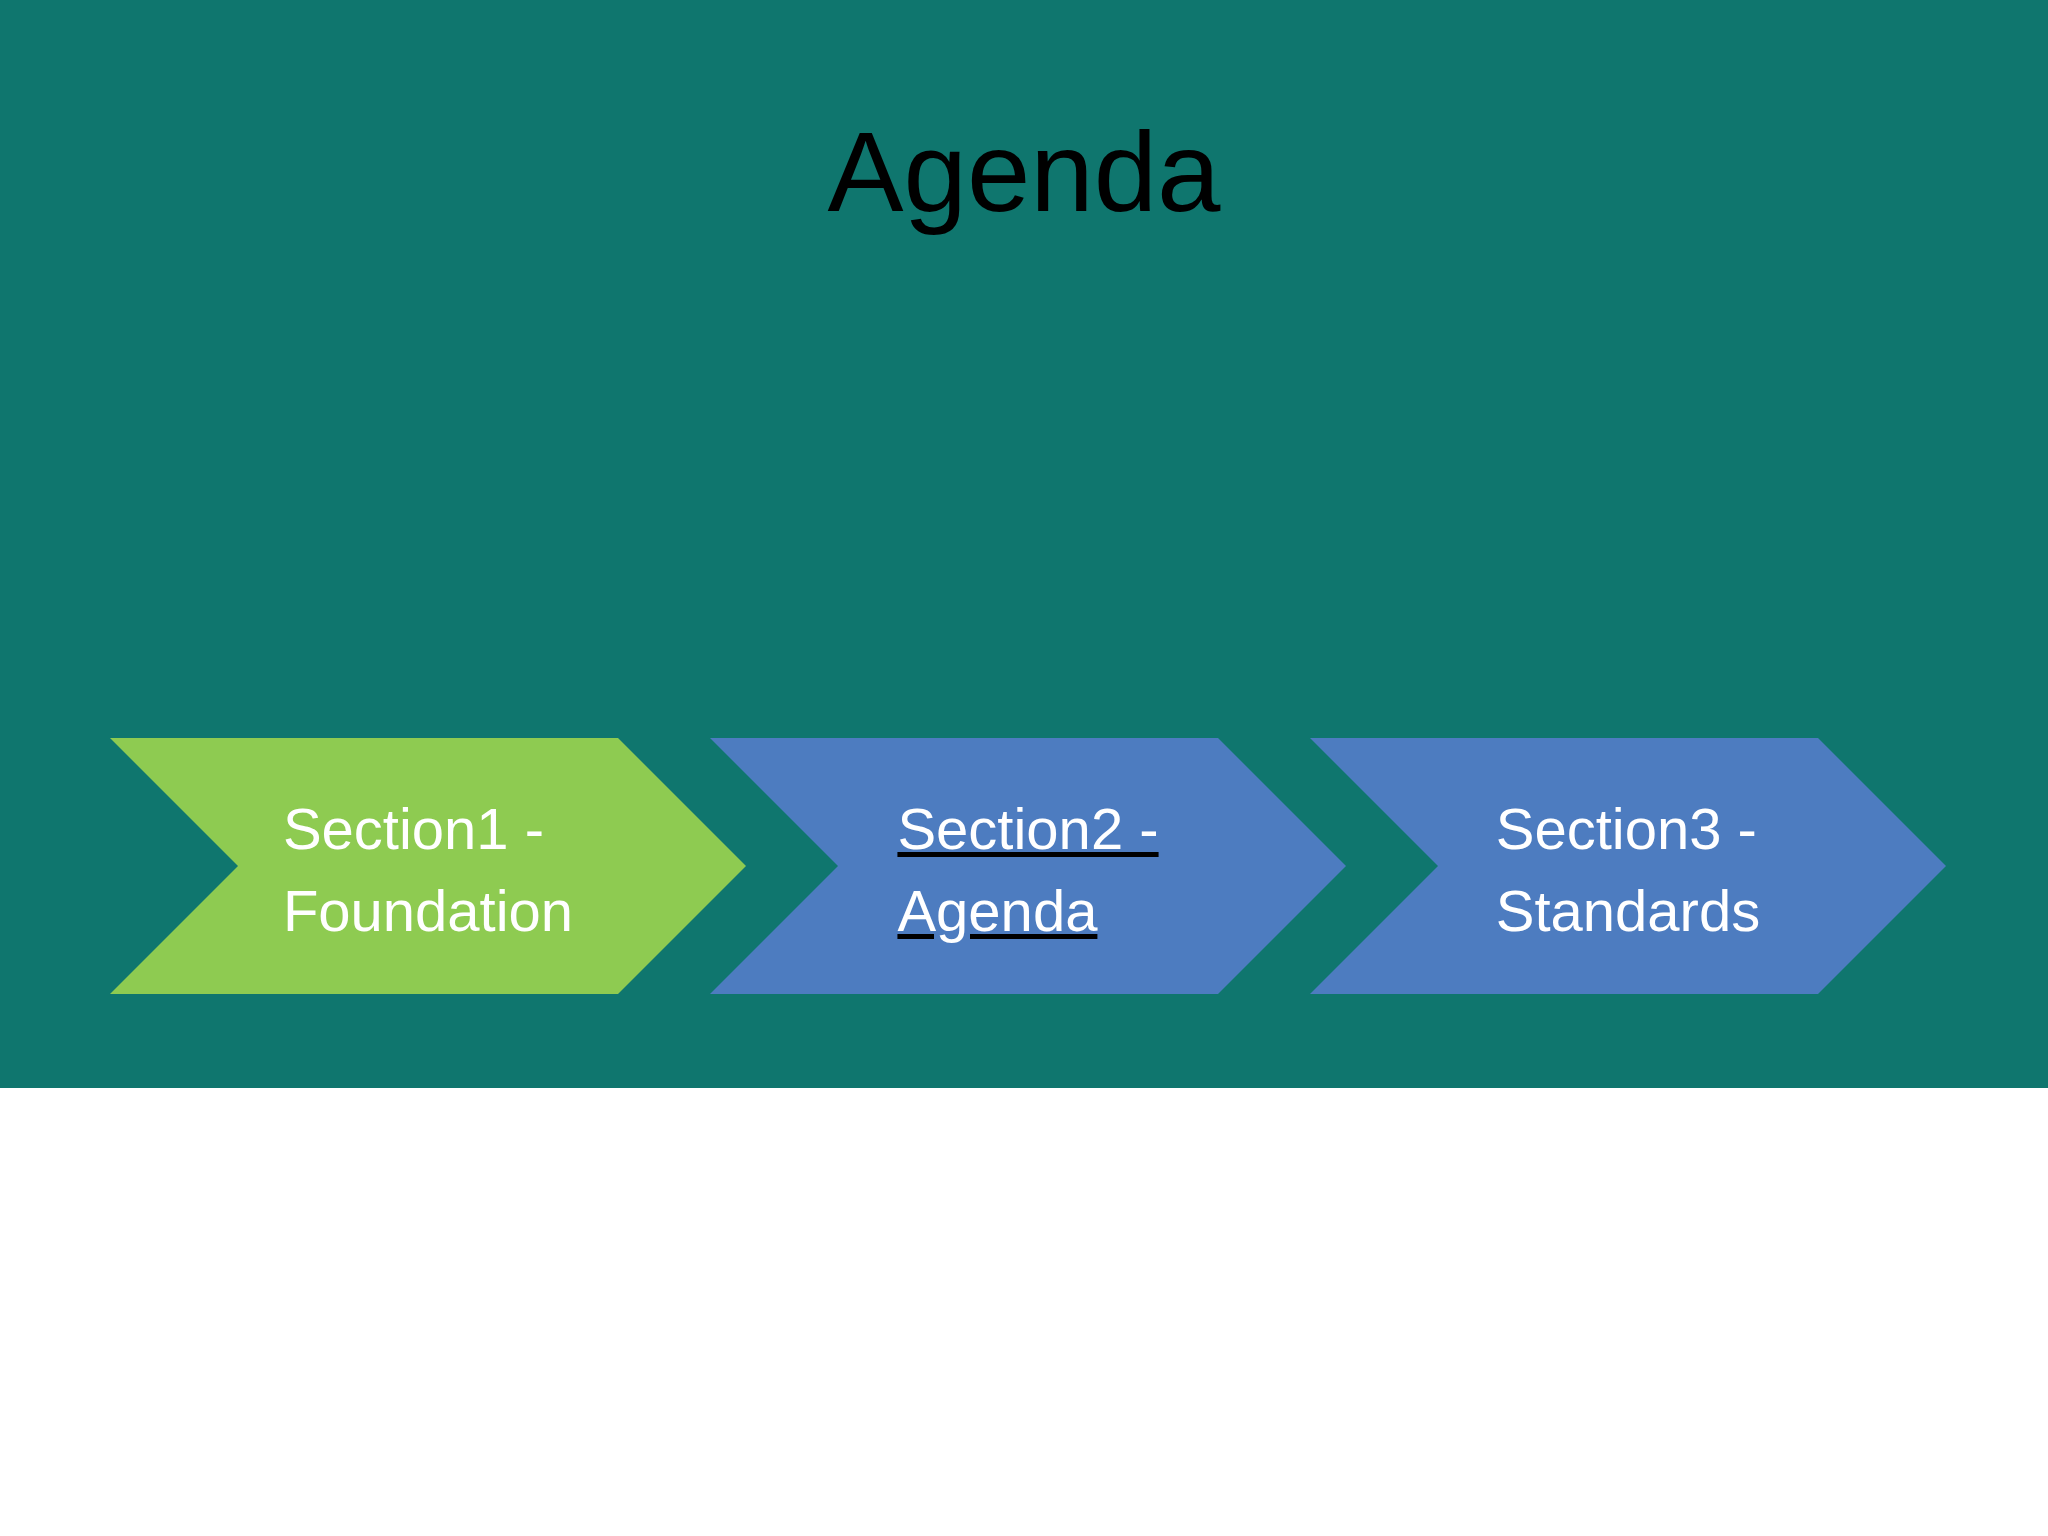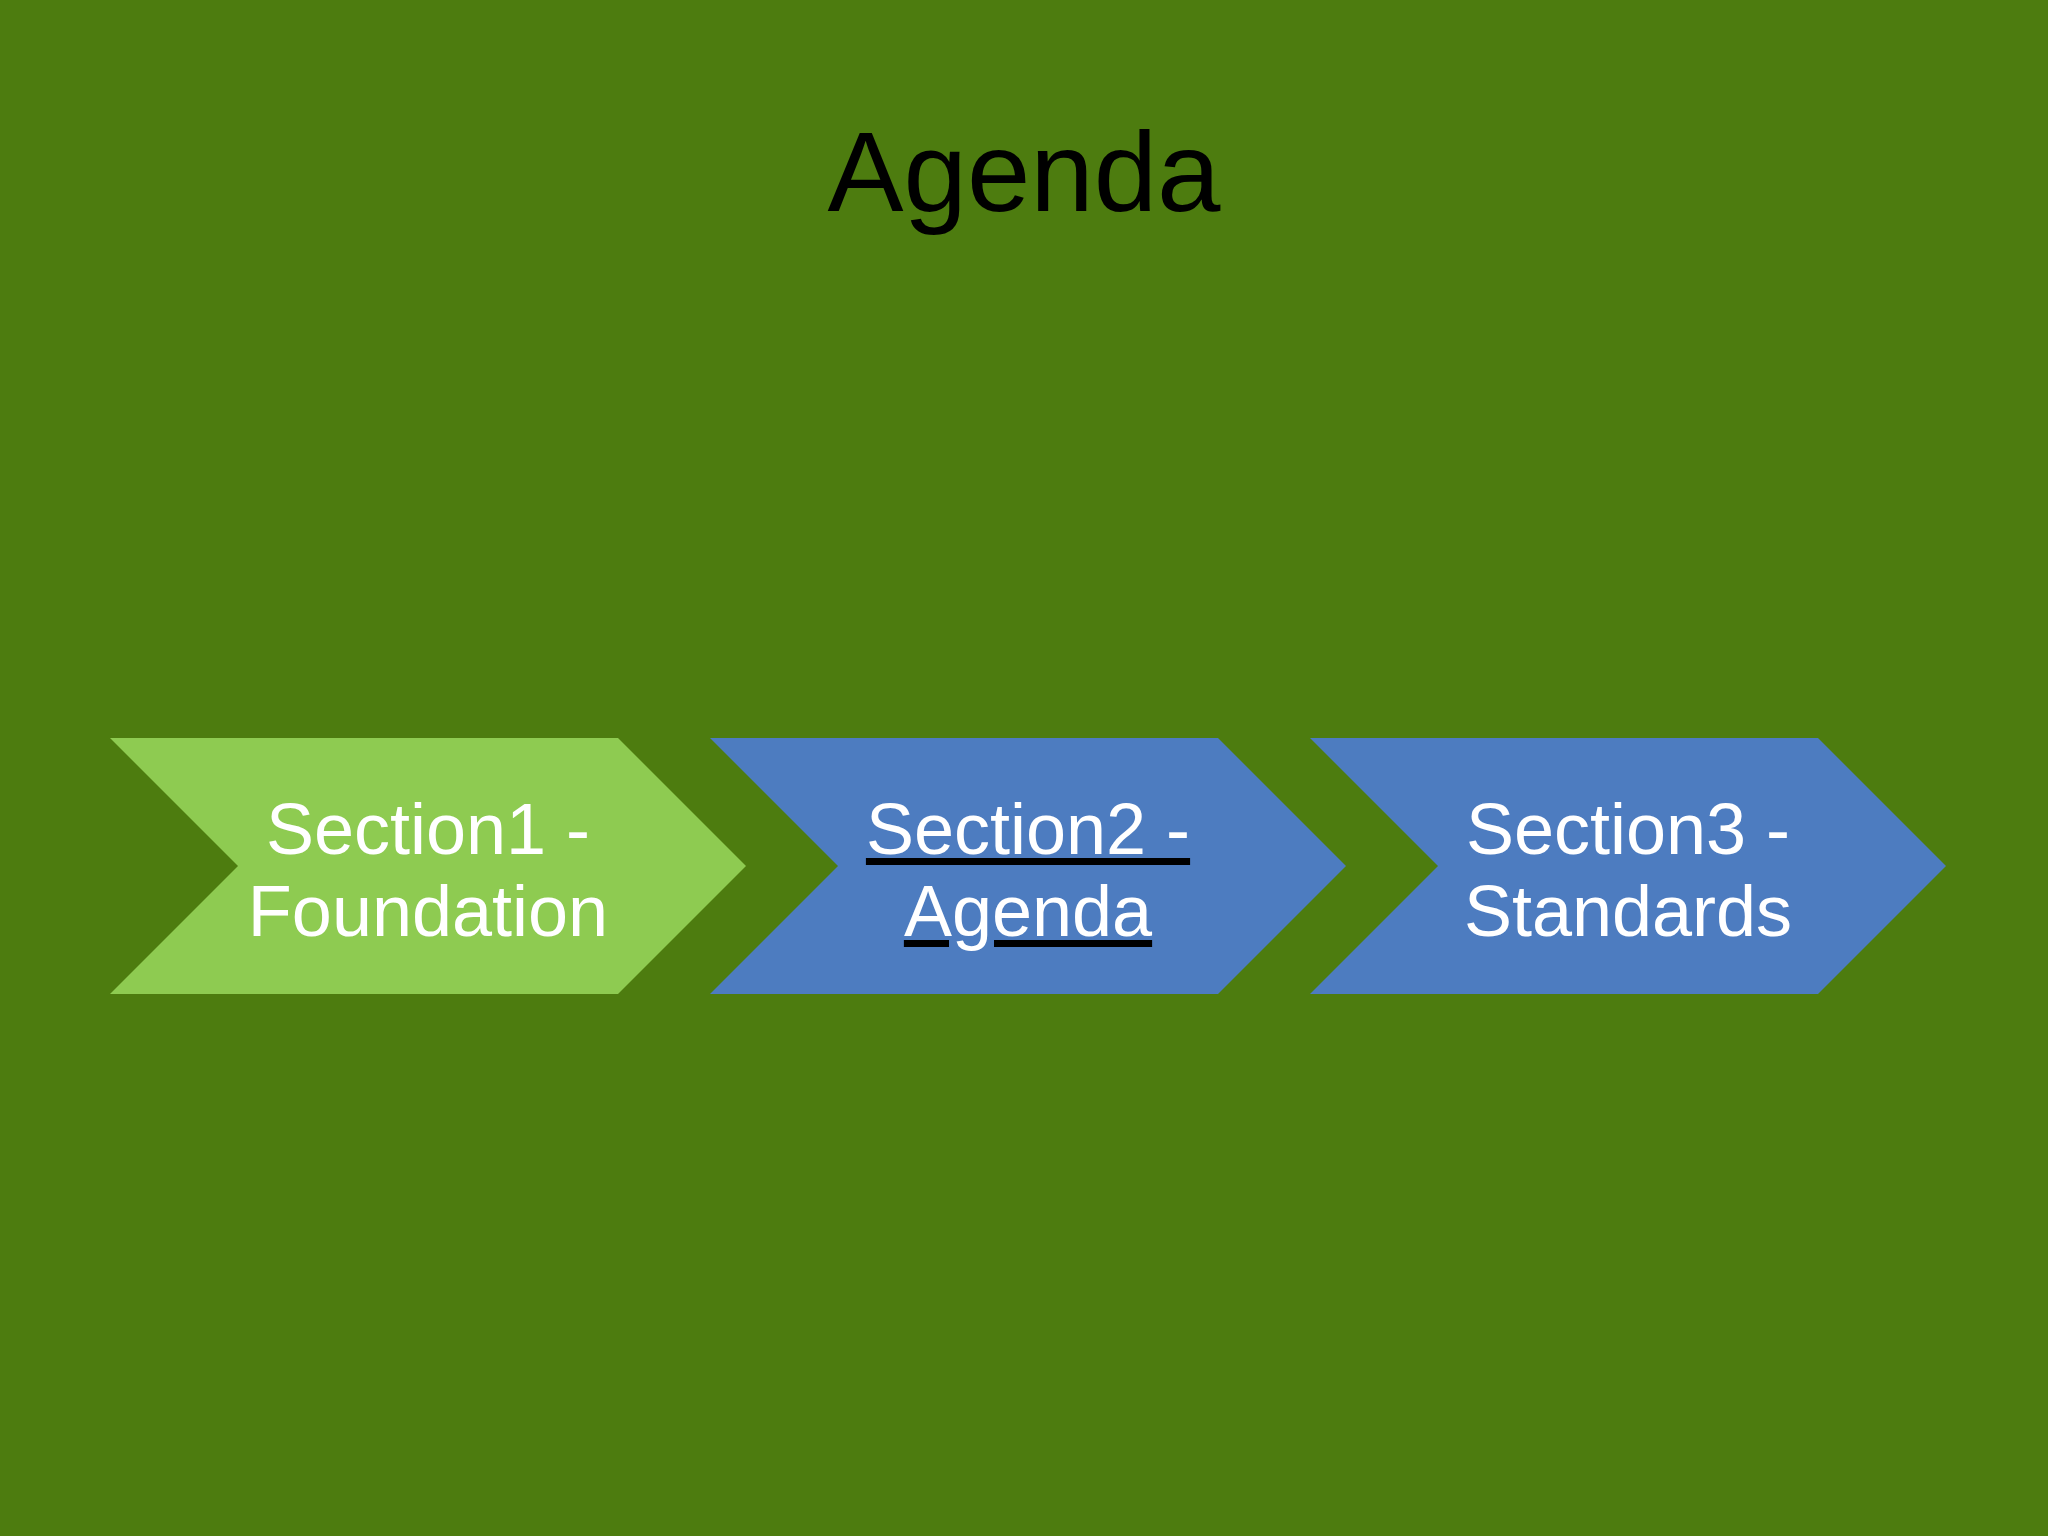--- a/index.html
+++ b/index.html
@@ -7,22 +7,22 @@
     padding: 0;
     width: 2048px;
     height: 1536px;
     overflow: hidden;
     background: #ffffff;
     font-family: "Liberation Sans", "DejaVu Sans", sans-serif;
   }
   .slide {
     position: relative;
     width: 2048px;
-    height: 1536px;
-    background: #4d7c0f;
+    height: 1088px;
+    background: #0f766e;
   }
   .slide-title {
     position: absolute;
     top: 104px;
     left: 0;
     width: 100%;
     margin: 0;
     text-align: center;
     font-size: 114px;
     font-weight: 400;
@@ -43,23 +43,23 @@
       128px 50%
     );
     display: flex;
     align-items: center;
     justify-content: center;
   }
   .chevron-1 { left: 110px; }
   .chevron-2 { left: 710px; }
   .chevron-3 { left: 1310px; }
   .chevron-label {
-    text-align: center;
+    text-align: left;
     color: #ffffff;
-    font-size: 72px;
+    font-size: 58px;
     line-height: 82px;
     padding-top: 8px;
   }
   .chevron-label span { display: block; }
 </style>
 </head>
 <body>
 
 <div class="slide">
 

